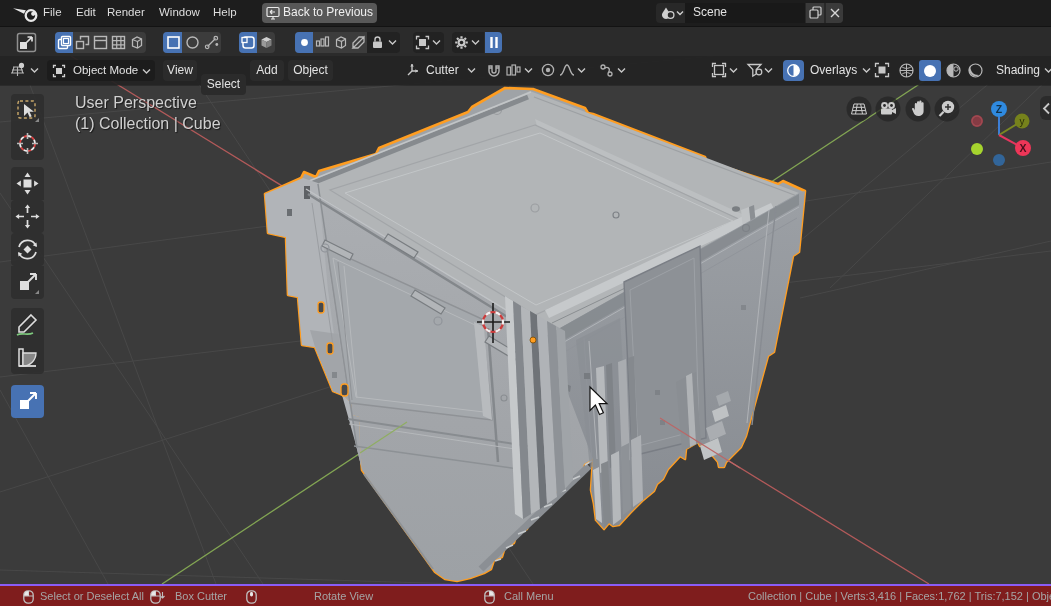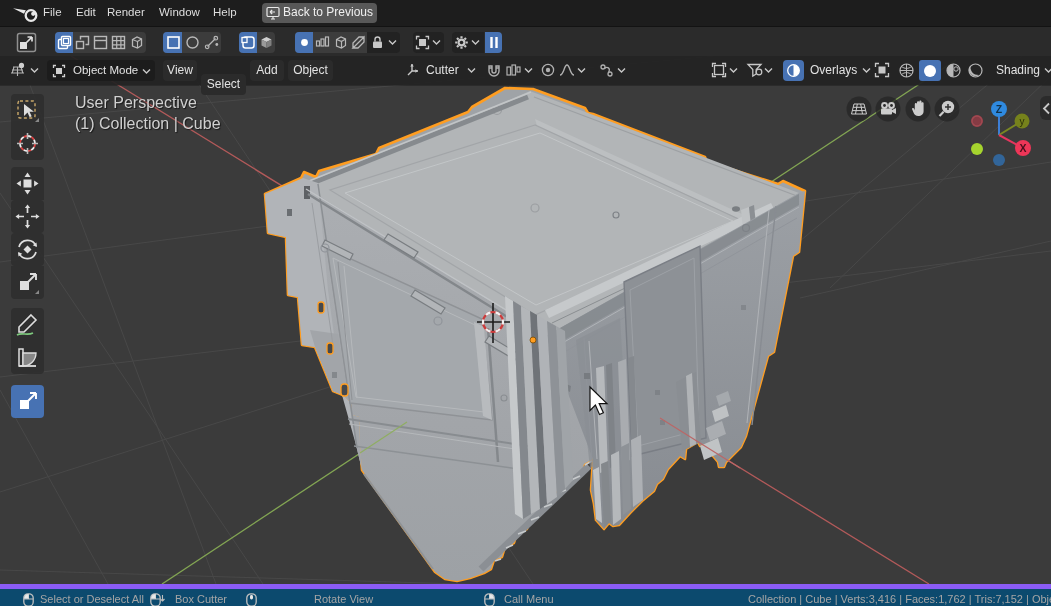--- a/index.html
+++ b/index.html
@@ -2,21 +2,21 @@
 <html><head>
 <meta charset="utf-8">
 <style>
   html,body{margin:0;padding:0;background:#000;}
   *{box-sizing:border-box;}
   body{width:1051px;height:606px;overflow:hidden;font-family:"Liberation Sans",sans-serif;-webkit-font-smoothing:antialiased;}
   .abs{position:absolute;}
   #topbar{position:relative;width:1051px;height:26px;background:#1d1d1d;color:#d8d8d8;font-size:11.5px;}
   #toolrow{position:relative;width:1051px;height:30px;background:#2b2b2b;border-top:1px solid #131313;}
   #viewport{position:relative;width:1051px;height:528px;background:#a21caf;overflow:hidden;}
-  #statusbar{position:relative;width:1051px;height:22px;background:#0c4a6e;color:#a5a5a5;font-size:11px;border-top:5px solid #8b5cf6;}
+  #statusbar{position:relative;width:1051px;height:22px;background:#7f1d1d;color:#a5a5a5;font-size:11px;border-top:2px solid #8b5cf6;}
   .menuitem{position:absolute;top:0;height:26px;line-height:25px;color:#dedede;}
   .vpbtn{position:absolute;left:11px;width:33px;height:33px;background:#2e2e2ee8;border-radius:4px;}
   .vpbtn svg{position:absolute;left:3px;top:3px;}
   .hdrtxt{color:#d0d0d0;font-size:16px;}
 </style>
 </head>
 <body>
 
 <div id="topbar">
 
@@ -33,20 +33,41 @@
 
   <div class="abs" style="left:262px;top:3px;width:115px;height:20px;background:#585858;border-radius:4px;color:#f0f0f0;font-size:12px;line-height:19px;">
     <svg class="abs" style="left:4px;top:3px" width="14" height="14" viewBox="0 0 14 14">
       <rect x="1" y="1.5" width="12" height="9" rx="1.2" fill="none" stroke="#e8e8e8" stroke-width="1.2"></rect>
       <path d="M5,13 h4 M7,10.5 v2.5" stroke="#e8e8e8" stroke-width="1.2"></path>
       <path d="M4,6 h5 M4,6 l2.2,-2 M4,6 l2.2,2" stroke="#e8e8e8" stroke-width="1.2" fill="none"></path>
     </svg>
     <span style="margin-left:21px">Back to Previous</span>
   </div>
 
+  <div class="abs" style="left:656px;top:3px;width:187px;height:20px;background:#282828;border-radius:4px;">
+    <svg class="abs" style="left:5px;top:3px" width="14" height="14" viewBox="0 0 14 14">
+      <path d="M5,1.5 L8.5,7 a4 4 0 1 1 -7,0 Z" fill="#cfcfcf"></path>
+      <circle cx="9.5" cy="9" r="3.4" fill="#282828" stroke="#cfcfcf" stroke-width="1.3"></circle>
+    </svg>
+    <svg class="abs" style="left:20px;top:7px" width="8" height="6" viewBox="0 0 8 6">
+        <path d="M1,1.5 L4,4.5 L7,1.5" stroke="#cfcfcf" stroke-width="1.4" fill="none"></path>
+      </svg>
+    <div class="abs" style="left:29px;top:0;width:120px;height:20px;background:#191919;color:#e3e3e3;font-size:12px;line-height:19px;padding-left:8px;">Scene</div>
+    <div class="abs" style="left:150px;top:0;width:18px;height:20px;background:#3a3a3a;">
+      <svg class="abs" style="left:3px;top:3px" width="13" height="13" viewBox="0 0 13 13">
+        <rect x="4" y="1" width="8" height="8" rx="1" fill="none" stroke="#cfcfcf" stroke-width="1.2"></rect>
+        <rect x="1" y="4" width="8" height="8" rx="1" fill="#2e2e2e" stroke="#cfcfcf" stroke-width="1.2"></rect>
+      </svg>
+    </div>
+    <div class="abs" style="left:169.5px;top:0;width:17.5px;height:20px;background:#3a3a3a;border-radius:0 4px 4px 0;">
+      <svg class="abs" style="left:4px;top:5px" width="10" height="10" viewBox="0 0 10 10">
+          <path d="M1,1 L9,9 M9,1 L1,9" stroke="#d5d5d5" stroke-width="1.4"></path>
+        </svg>
+    </div>
+  </div>
 
 </div>
 
 <div id="toolrow">
 
   <svg class="abs" style="left:16px;top:5px" width="21" height="21" viewBox="0 0 21 21">
     <rect x="1.5" y="1.5" width="18" height="18" rx="2" fill="none" stroke="#909090" stroke-width="1.5"></rect>
     <rect x="4" y="10" width="7" height="7" fill="#e0e0e0"></rect>
     <path d="M10,11 L16,5 M16,5 h-4.5 M16,5 v4.5" stroke="#e0e0e0" stroke-width="1.7" fill="none"></path>
   </svg>

